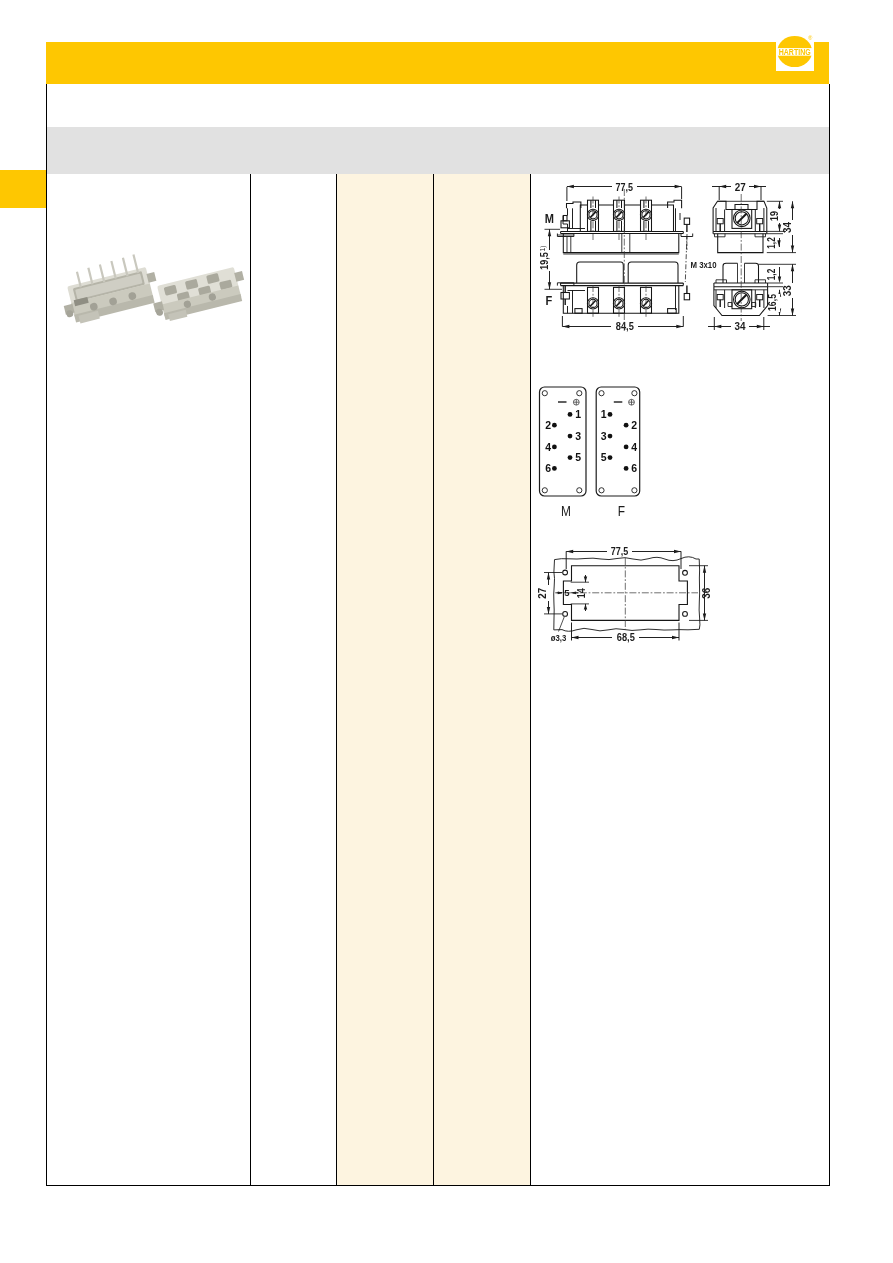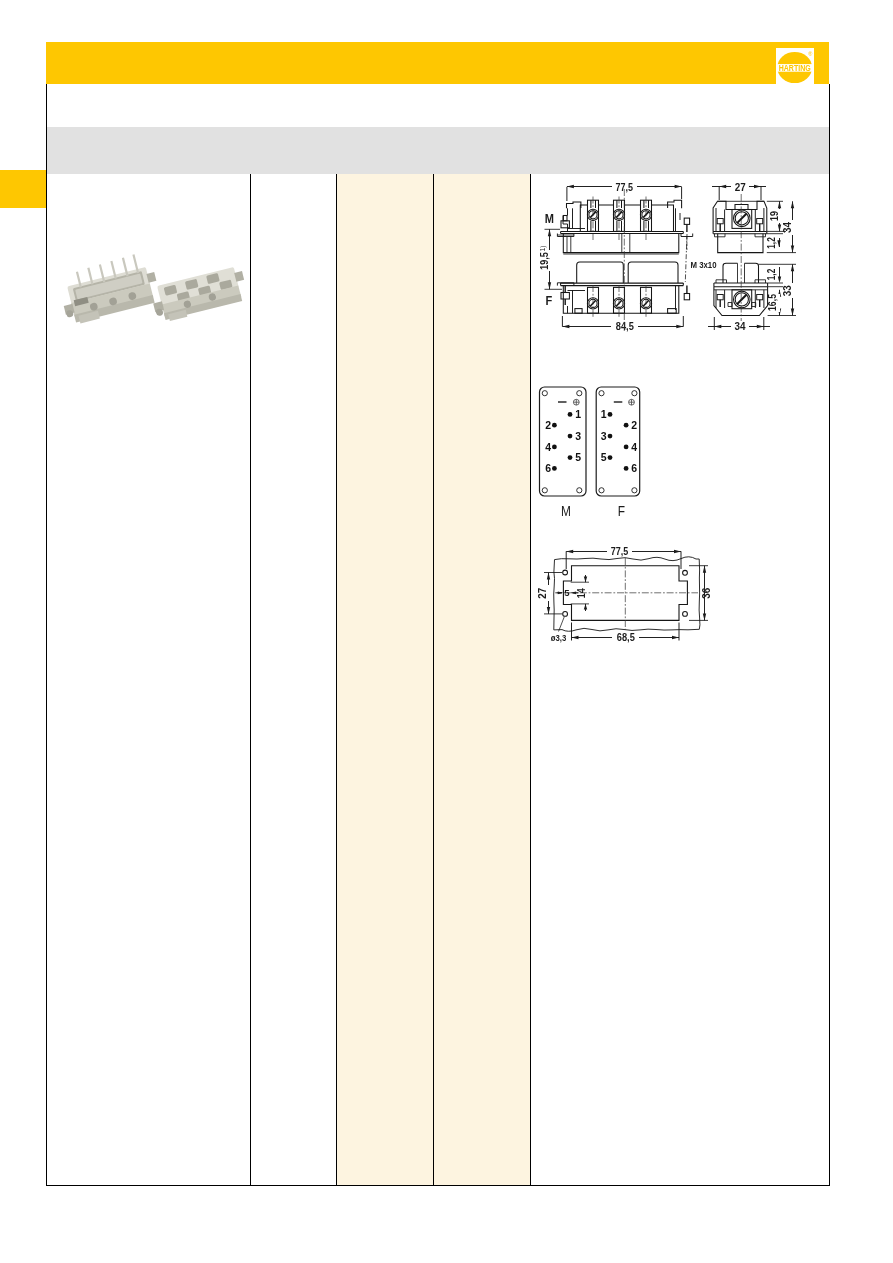--- a/index.html
+++ b/index.html
@@ -5,21 +5,21 @@
 html,body{margin:0;padding:0;background:#fff;}
 body{width:893px;height:1263px;position:relative;overflow:hidden;
      font-family:"Liberation Sans",sans-serif;}
 .abs{position:absolute;}
 </style>
 </head>
 <body>
 
 <div class="abs" style="left:46px;top:42px;width:783px;height:42px;background:#fec701;"></div>
 
-<div class="abs" style="left:776px;top:48px;width:38px;height:39px;background:#fff;">
+<div class="abs" style="left:776px;top:32px;width:38px;height:39px;background:#fff;">
 <svg width="38" height="39" viewBox="0 0 38 39">
   <ellipse cx="18.7" cy="19.5" rx="17.4" ry="15.6" fill="#fec701"></ellipse>
   <rect x="0" y="16.1" width="38" height="7.6" fill="#ffffff"></rect>
   <text x="18.7" y="23.1" font-size="9" font-weight="bold" fill="#fec701" text-anchor="middle" transform="translate(18.7 0) scale(0.78 1) translate(-18.7 0)">HARTING</text>
   <text x="32.3" y="7.8" font-size="5.5" fill="#fec701">®</text>
 </svg>
 </div>
 
 <div class="abs" style="left:46px;top:127px;width:783px;height:47px;background:#e1e1e1;"></div>
 

